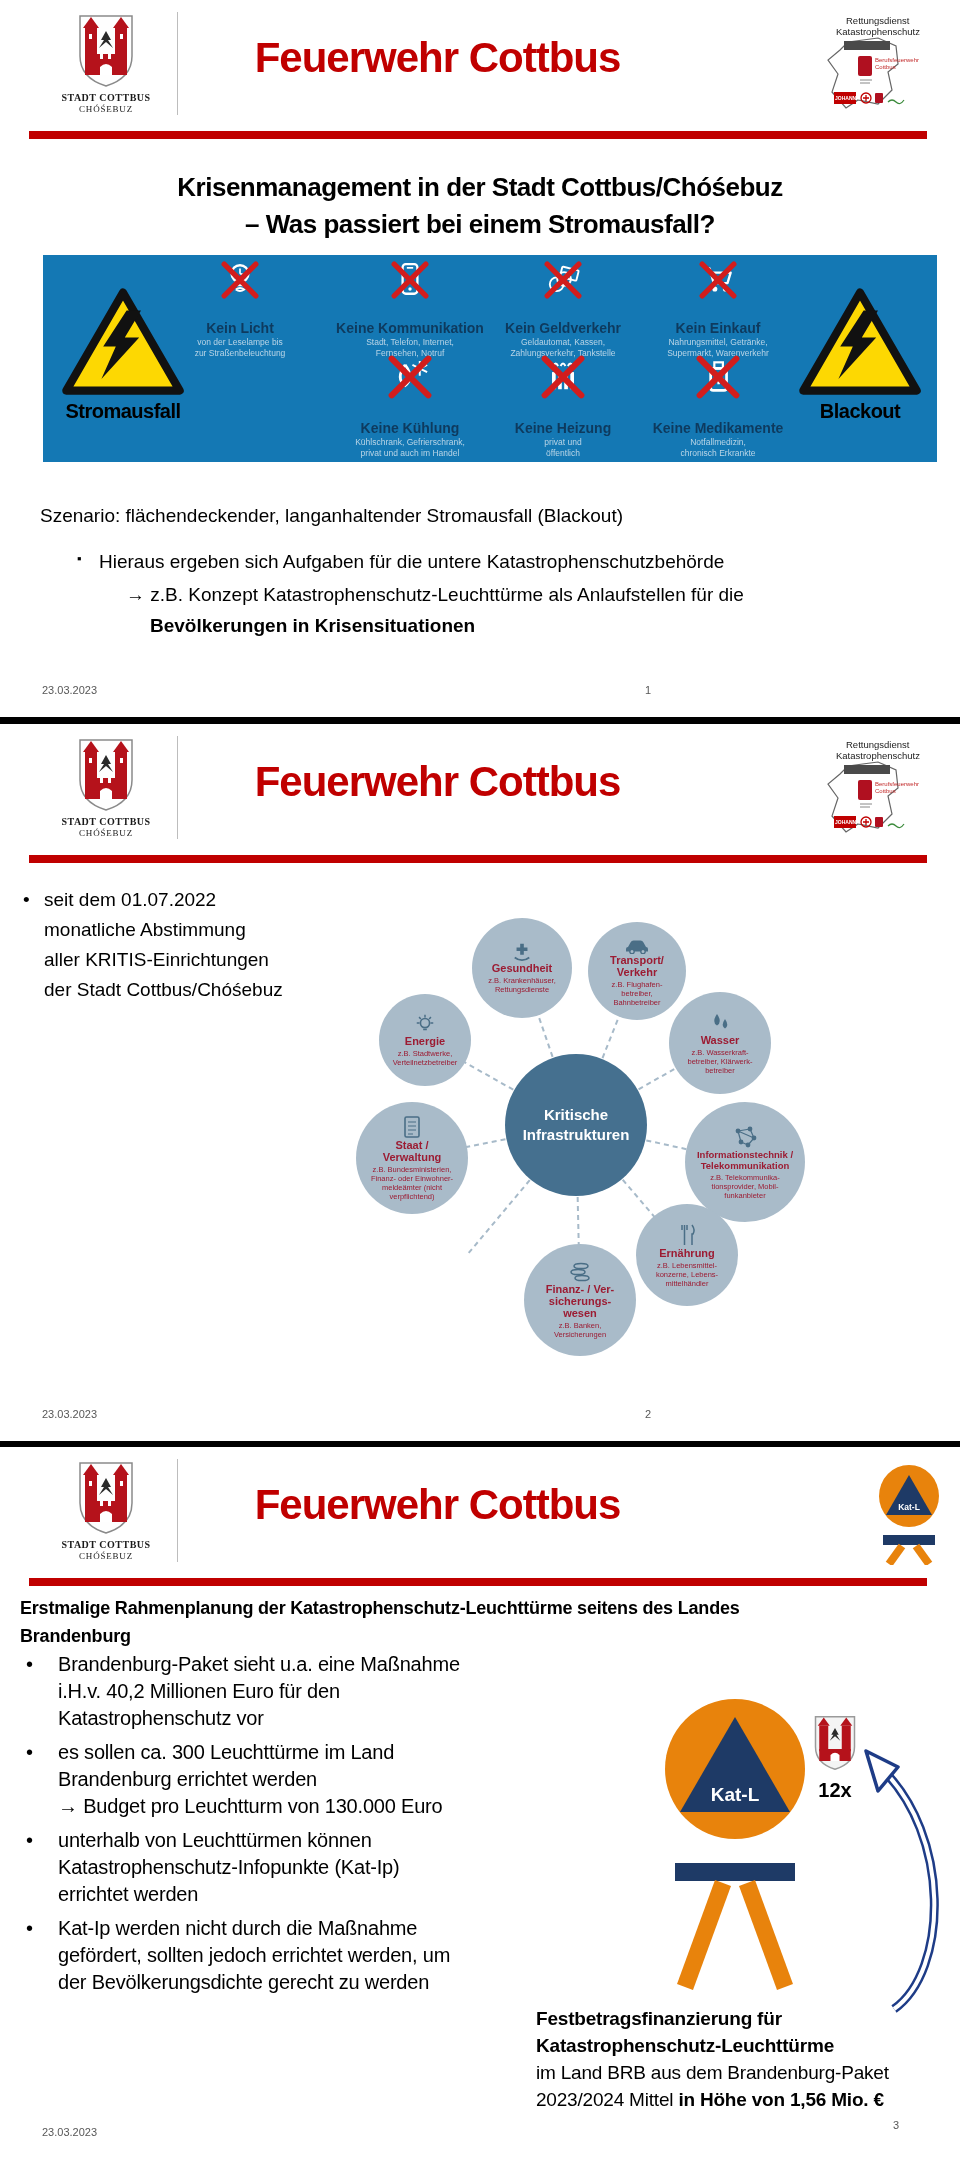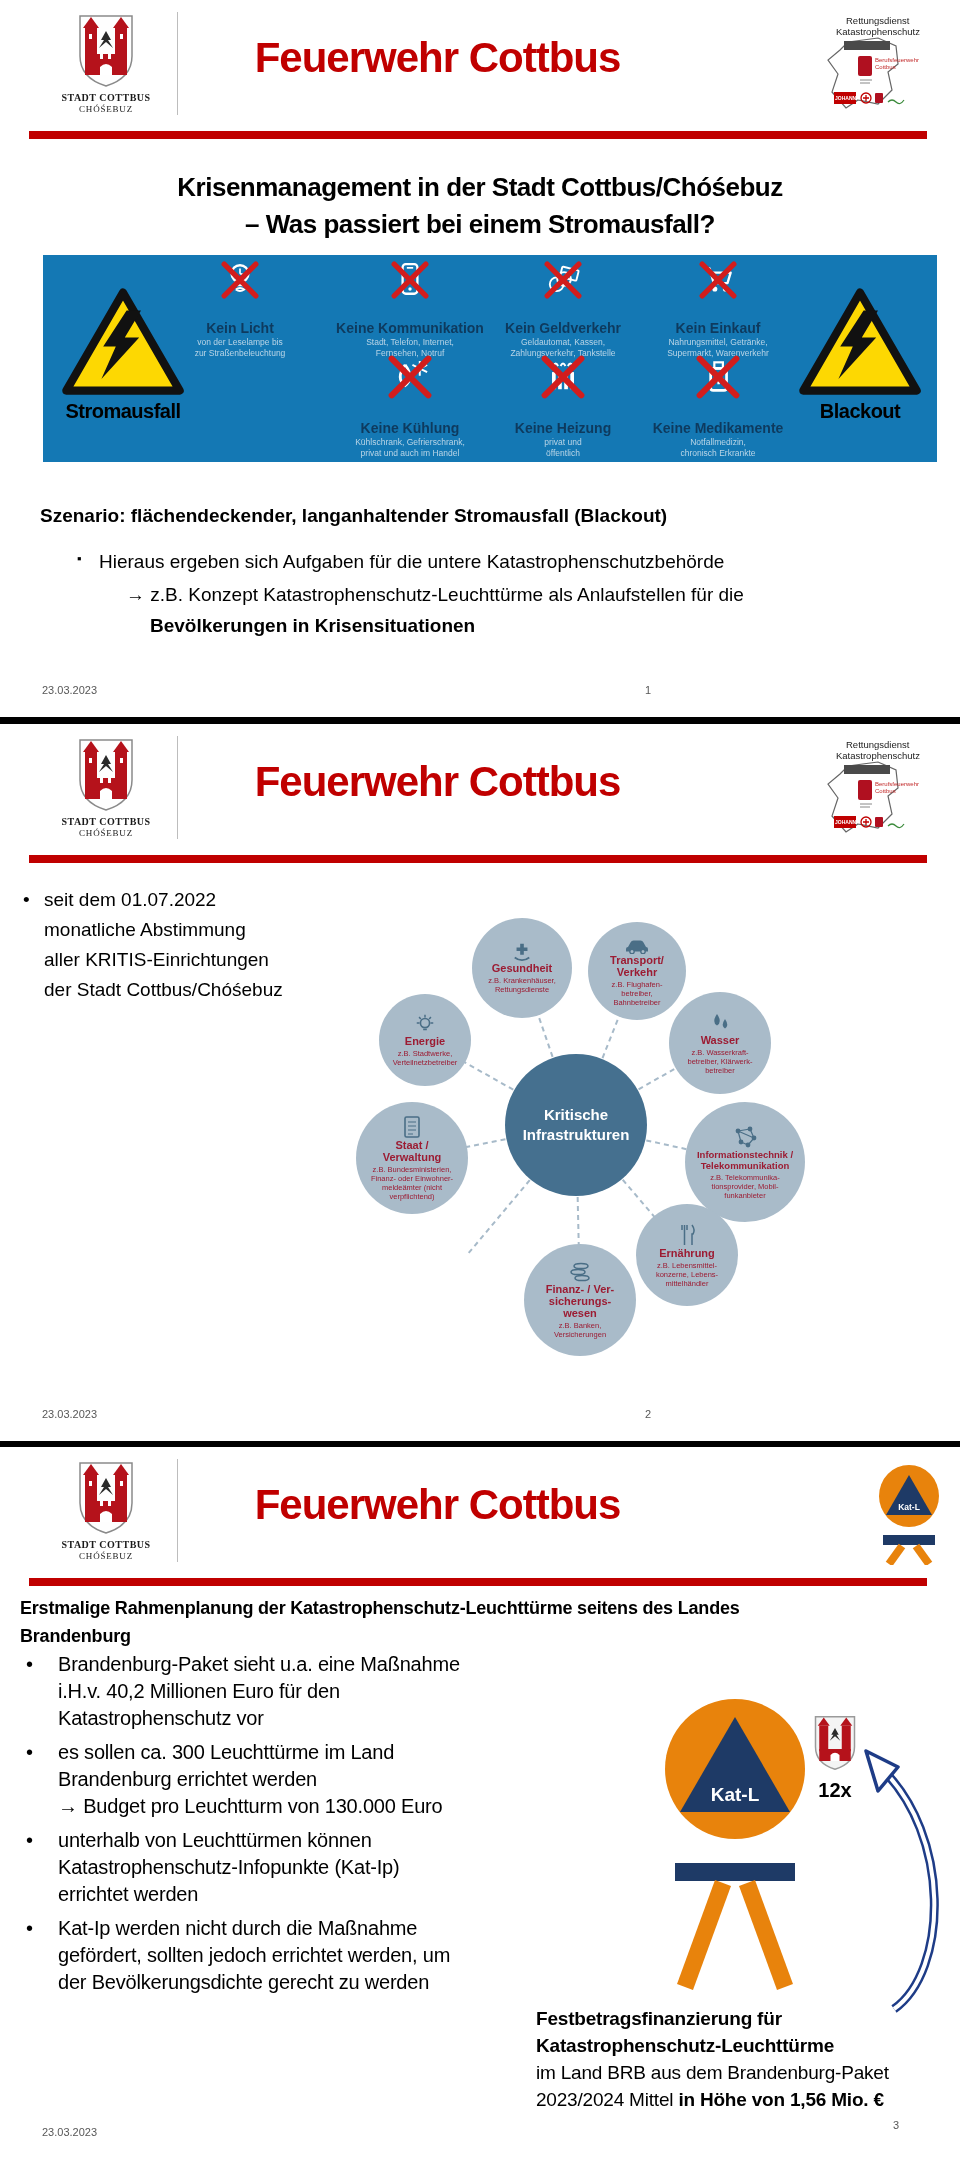--- a/index.html
+++ b/index.html
@@ -25,21 +25,21 @@
 
   
   .s1-title{position:absolute;left:0;width:960px;text-align:center;
     font-size:26px;font-weight:bold;letter-spacing:-.5px;color:#000;}
   .banner{position:absolute;left:43px;top:255px;width:894px;height:207px;background:#1478b4;}
   .warn{position:absolute;width:150px;text-align:center;}
   .warn-t{font-size:20px;font-weight:bold;color:#000;letter-spacing:-.5px;margin-top:1px;}
   .bi{position:absolute;width:150px;text-align:center;}
   .bi-t{font-size:14px;font-weight:bold;color:#0e3a5e;margin-top:17px;text-align:center;}
   .bi-s{font-size:8.5px;color:#b9d5e7;line-height:10.5px;white-space:pre-line;margin-top:1px;}
-  .scenario{position:absolute;left:40px;top:505px;font-size:19px;font-weight:bold;}
+  .scenario{position:absolute;left:40px;top:505px;font-size:19px;font-weight:normal;}
   .s1-b{position:absolute;left:99px;top:551px;font-size:19px;}
   .s1-b::before{content:"▪";position:absolute;left:-22px;top:0;font-size:13px;}
   .s1-arrow1{position:absolute;left:126px;top:584px;font-size:19px;}
   .s1-arrow2{position:absolute;left:150px;top:615px;font-size:19px;font-weight:bold;}
 
   
   .s2-bullet{position:absolute;left:44px;top:161px;width:250px;font-size:19px;line-height:30px;}
   .s2-bullet::before{content:"•";position:absolute;left:-21px;top:0;}
   .kdiagram{position:absolute;left:340px;top:180px;width:480px;height:460px;}
   .kwires{position:absolute;left:0;top:0;}

